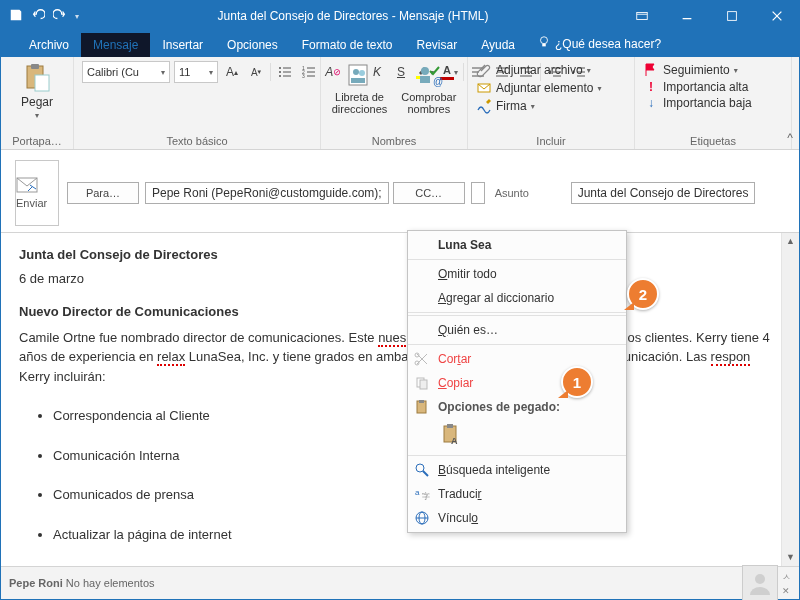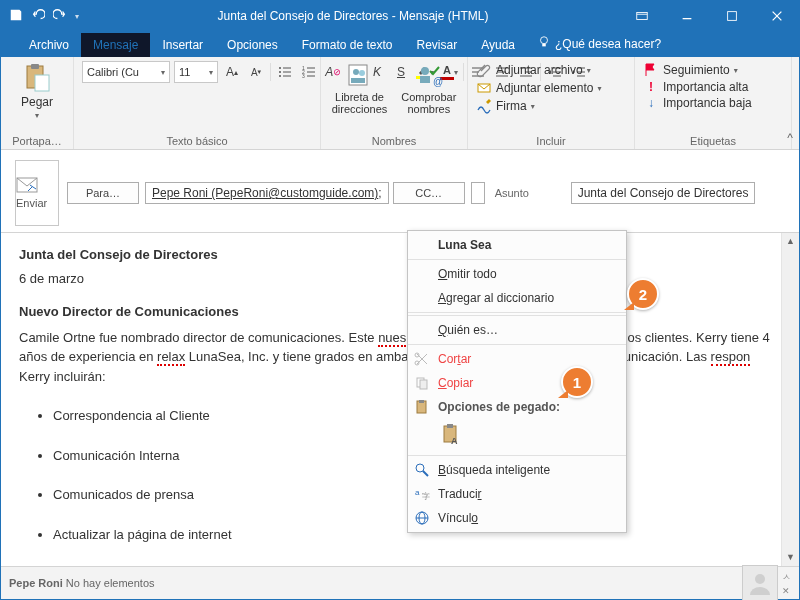--- a/index.html
+++ b/index.html
@@ -27,21 +27,21 @@
 .vbtn{display:flex;flex-direction:column;align-items:center;justify-content:center;gap:2px;font-size:11px;color:#333;text-align:center;padding:0 4px}
 .inclrow{display:flex;align-items:center;gap:4px;font-size:12px;color:#333;padding:1px 0}
 .collapse{position:absolute;right:6px;bottom:4px;color:#666}
 .addrarea{padding:10px 14px 6px 14px;display:flex;gap:8px}
 .sendbox{border:1px solid #c8c8c8;width:42px;height:64px;display:flex;flex-direction:column;justify-content:center;gap:4px;color:#555;font-size:11px}
 .fields{flex:1;display:flex;flex-direction:row;gap:4px}
 .fieldrow{display:flex;align-items:center;gap:6px}
 .fieldbtn{border:1px solid #adadad;background:#fdfdfd;width:70px;height:20px;font-size:11px;display:flex;align-items:center;justify-content:center;color:#444}
 .fieldlabel{width:70px;font-size:11px;color:#666;padding-left:6px}
 .fieldinput{flex:1;border:1px solid #adadad;height:20px;padding:0 6px;font-size:12px;display:flex;align-items:center}
-.fieldinput .rec{text-decoration:underline}
+.fieldinput .rec{}
 .body{flex:1;border-top:1px solid #d4d4d4;padding:12px 18px;font-size:13px;line-height:1.5;overflow:hidden;position:relative}
 .body h1{font-size:13px;font-weight:bold;margin:0 0 2px 0}
 .body h2{font-size:13px;font-weight:bold;margin:14px 0 6px 0}
 .body p{margin:4px 0}
 .body ul{margin:8px 0 0 34px;padding:0}
 .body li{margin:20px 0}
 .squig{border-bottom:2px dotted #d00}
 .ctxmenu{position:absolute;left:406px;top:229px;width:218px;background:#fcfcfc;border:1px solid #c4c4c4;box-shadow:2px 2px 6px rgba(0,0,0,0.2);font-size:12px;padding:2px 0;z-index:50}
 .citem{display:flex;align-items:center;height:24px;padding:0 27px 0 30px;position:relative;color:#333}
 .citem.bold{font-weight:bold}

